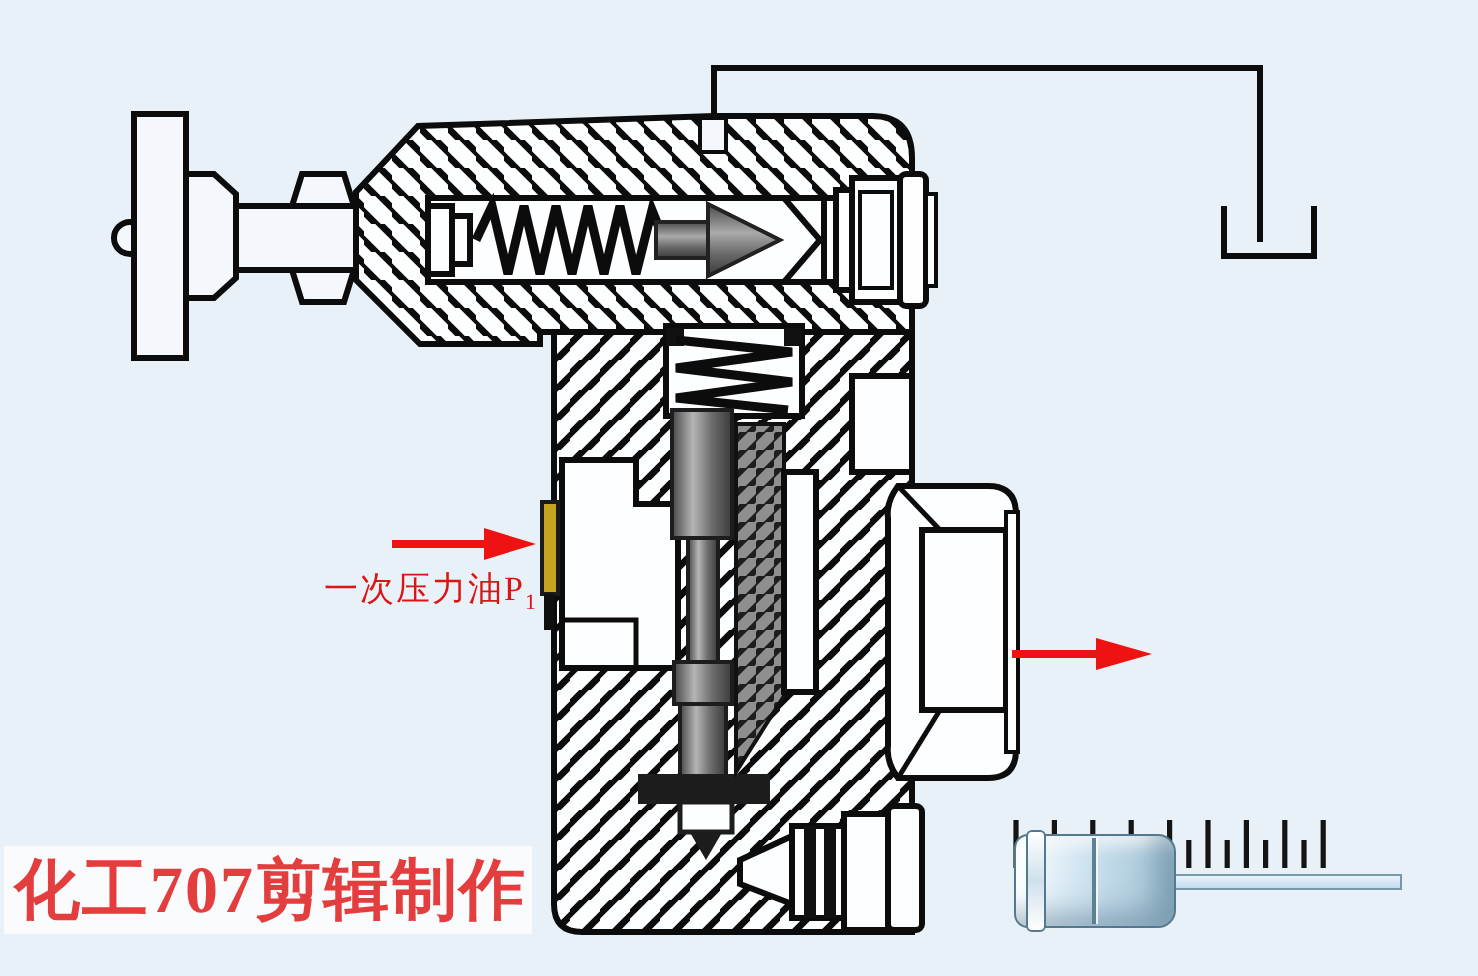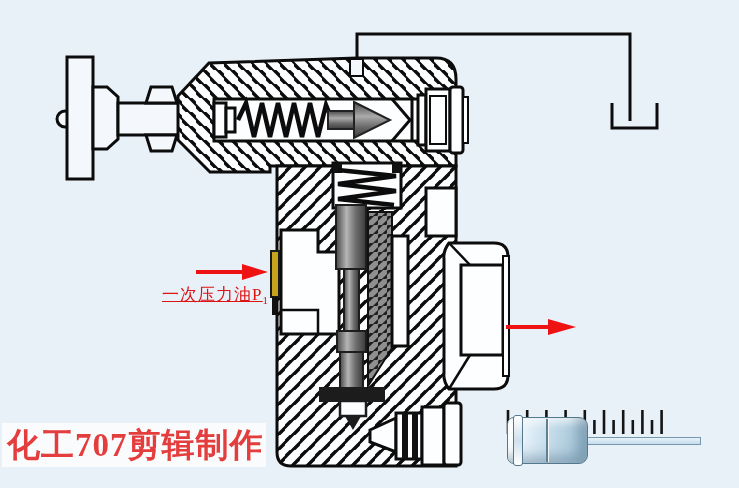--- a/index.html
+++ b/index.html
@@ -146,21 +146,21 @@
   <g fill="#ee1212" stroke="#ee1212">
     <line x1="196" y1="272" x2="243" y2="272" stroke-width="4"></line>
     <polygon points="242,264 268,272 242,280" stroke="none"></polygon>
   </g>
   <g fill="#ee1212" stroke="#ee1212">
     <line x1="506" y1="327" x2="549" y2="327" stroke-width="4"></line>
     <polygon points="548,319 576,327 548,335" stroke="none"></polygon>
   </g>
 </svg>
 
-<div class="flow-label" style="left:162px;top:283px;text-decoration:underline;">
+<div class="flow-label" style="left:162px;top:283px;">
   <span>一次压力油P</span><sub>1</sub>
 </div>
 <div class="watermark">
   <span>化工707剪辑制作</span>
 </div>
 
 <div class="slider">
   <div class="slider-track"></div>
   <svg class="slider-ticks" width="164" height="27">
     <g stroke="#141414" stroke-width="2.6">

